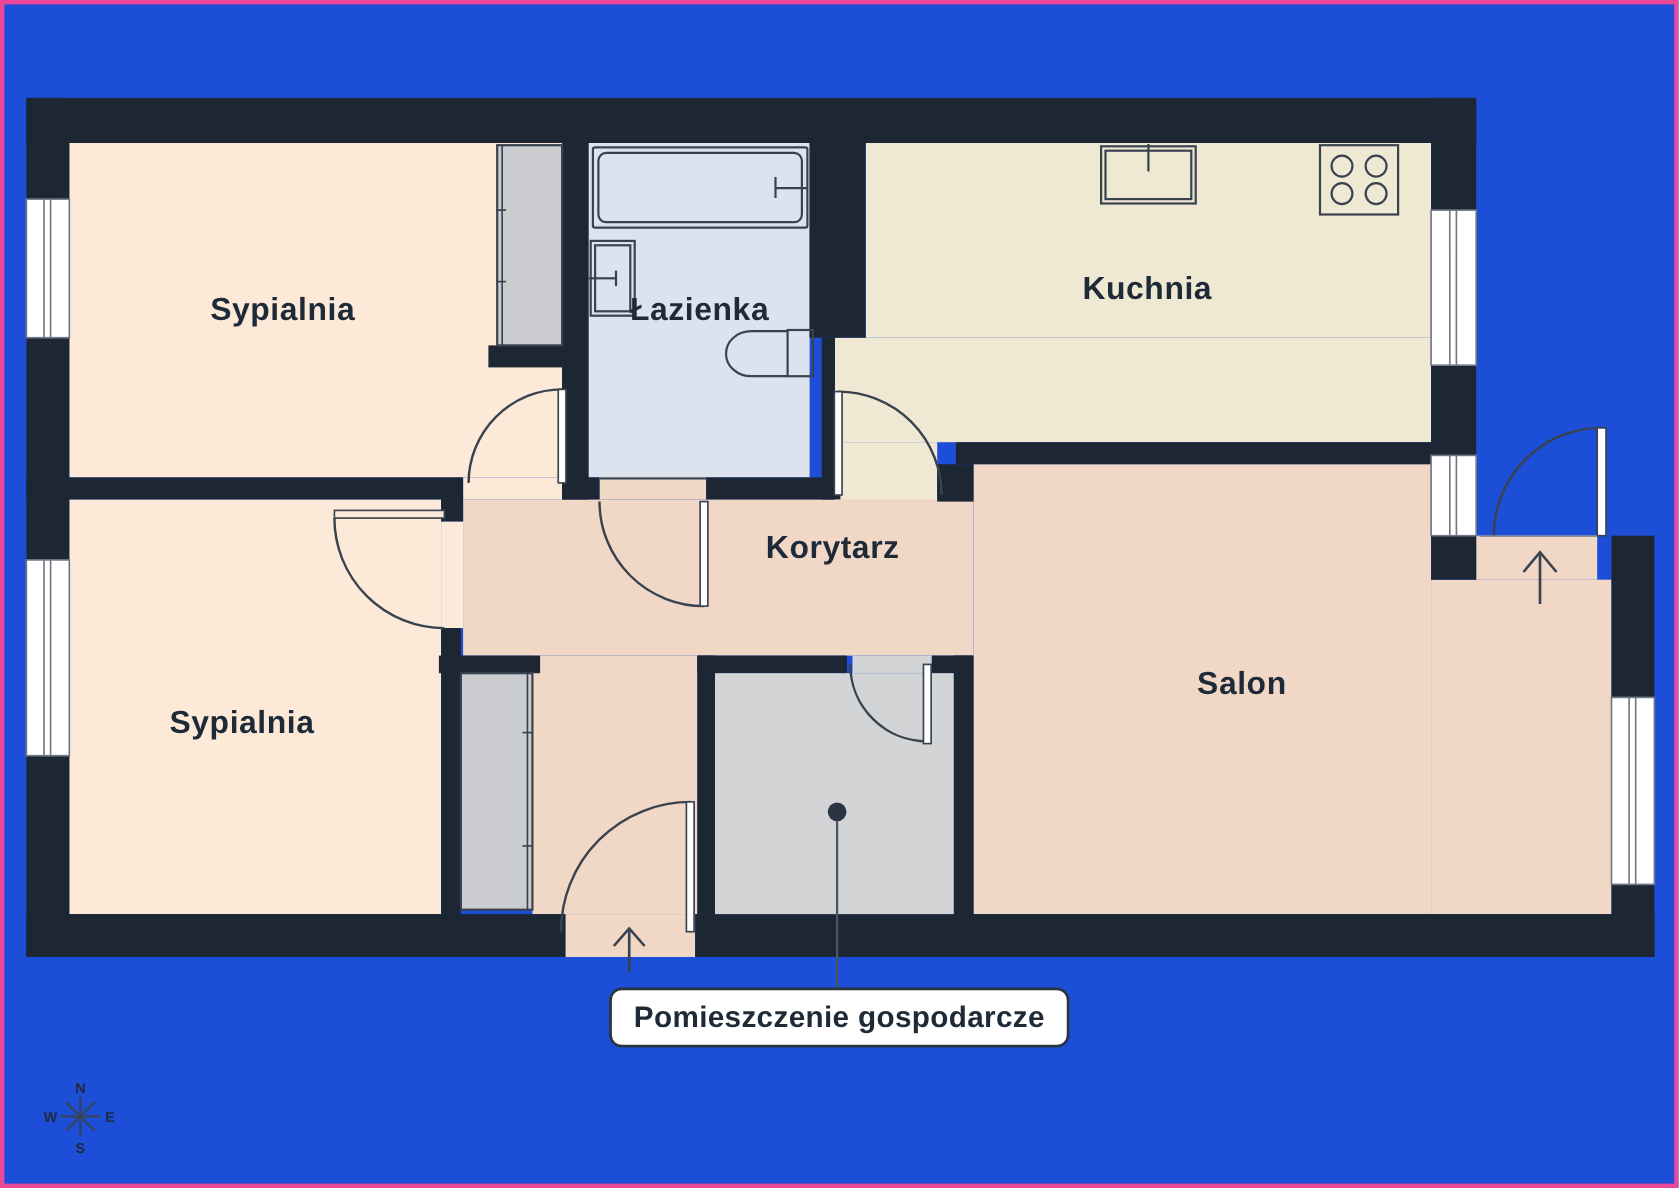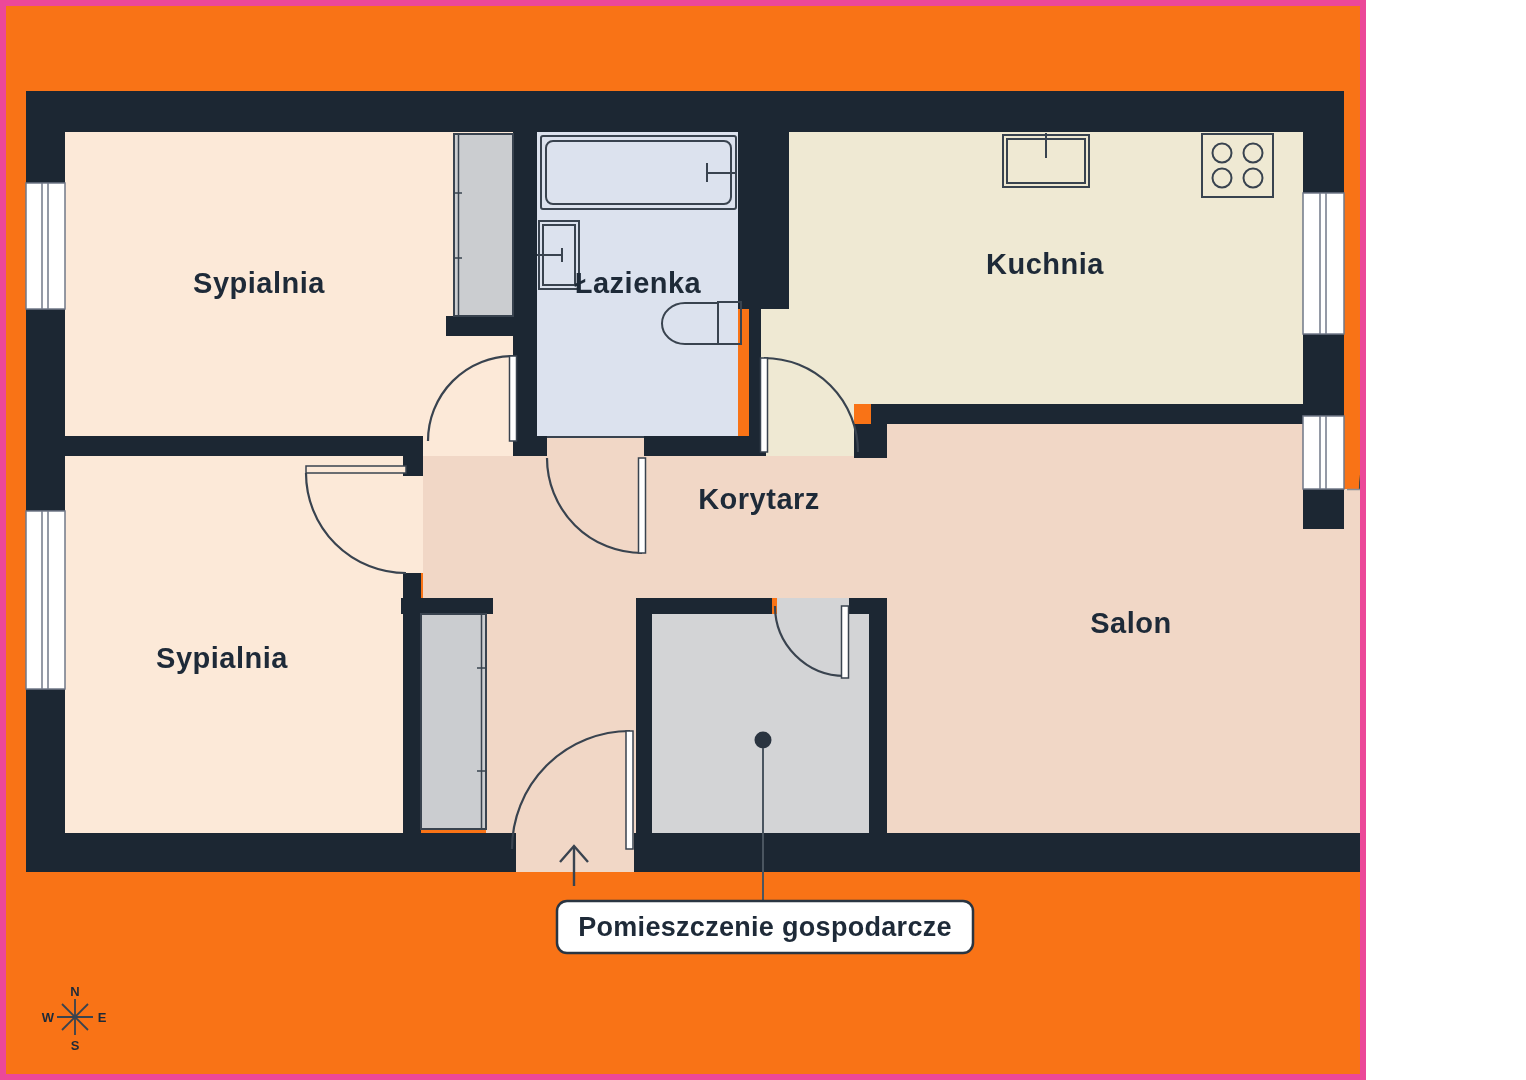--- a/index.html
+++ b/index.html
@@ -1,18 +1,18 @@
 <!DOCTYPE html>
 <html><head>
 <meta charset="utf-8">
 <style>
   html,body{margin:0;padding:0;background:#fff;}
   .stage{
-    position:relative;width:1366px;height:1080px;background:#f97316;
-    box-sizing:border-box;border:6px solid #ec4899;overflow:hidden;
+    position:relative;width:1526px;height:1080px;background:#1d4ed8;
+    box-sizing:border-box;border:4px solid #ec4899;overflow:hidden;
     font-family:"Liberation Sans",sans-serif;
   }
   svg{display:block}
   svg text{
     font-family:"Liberation Sans",sans-serif;
     font-weight:700;fill:#1E2A38;
   }
   .room-label{font-size:29px;letter-spacing:.5px;}
   .callout-label{font-size:27px;letter-spacing:.3px;}
   .compass-letter{font-size:13px;}

